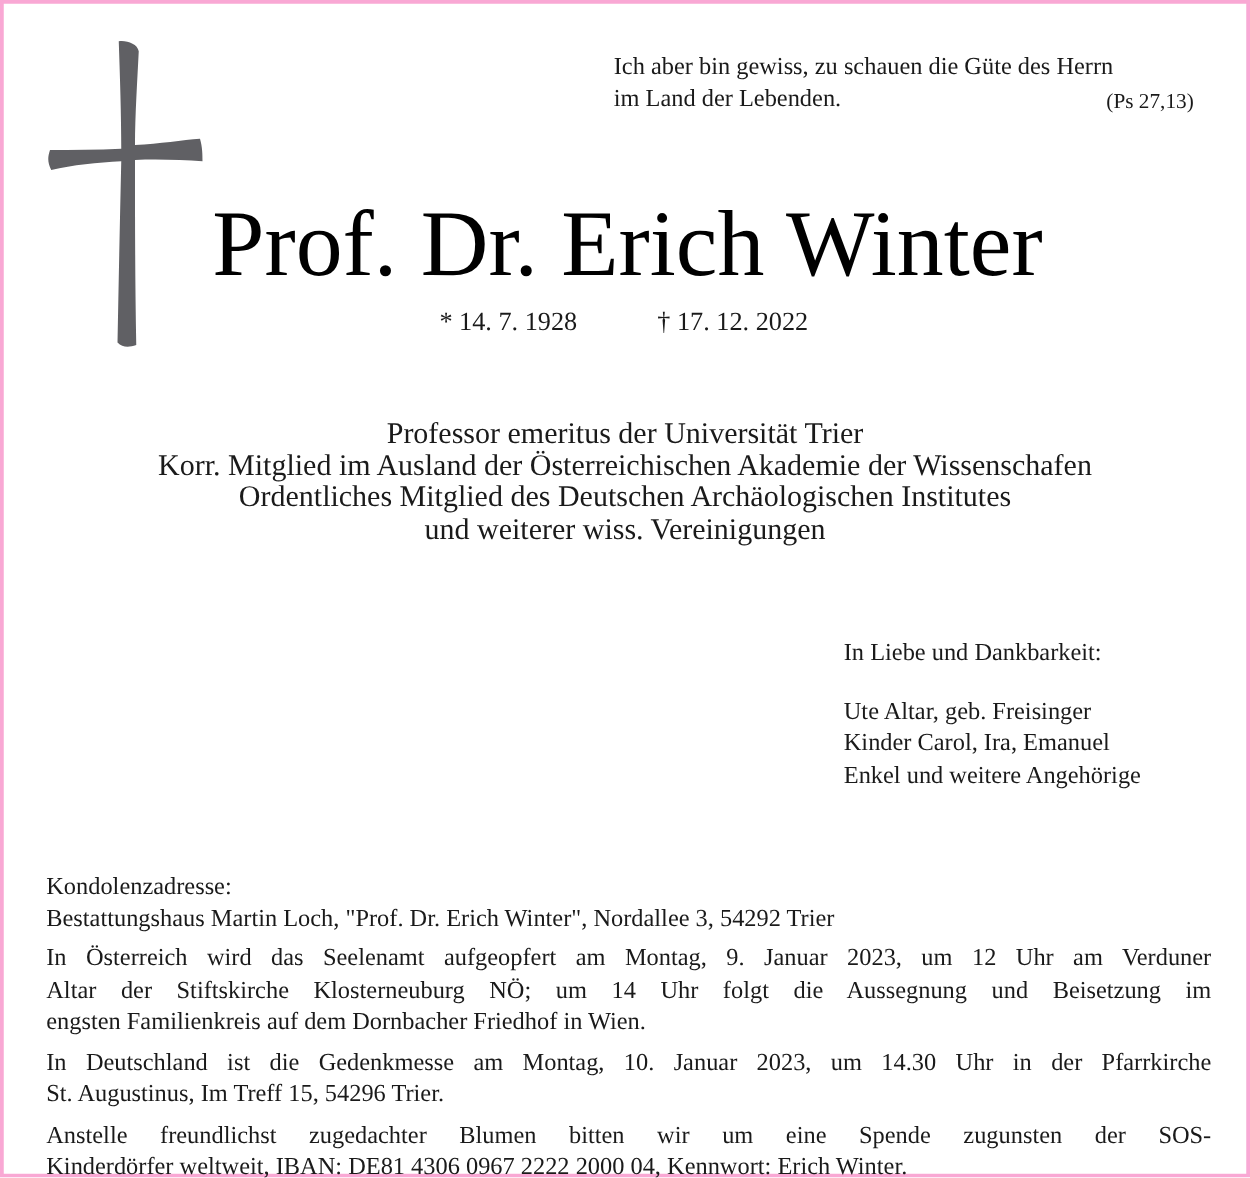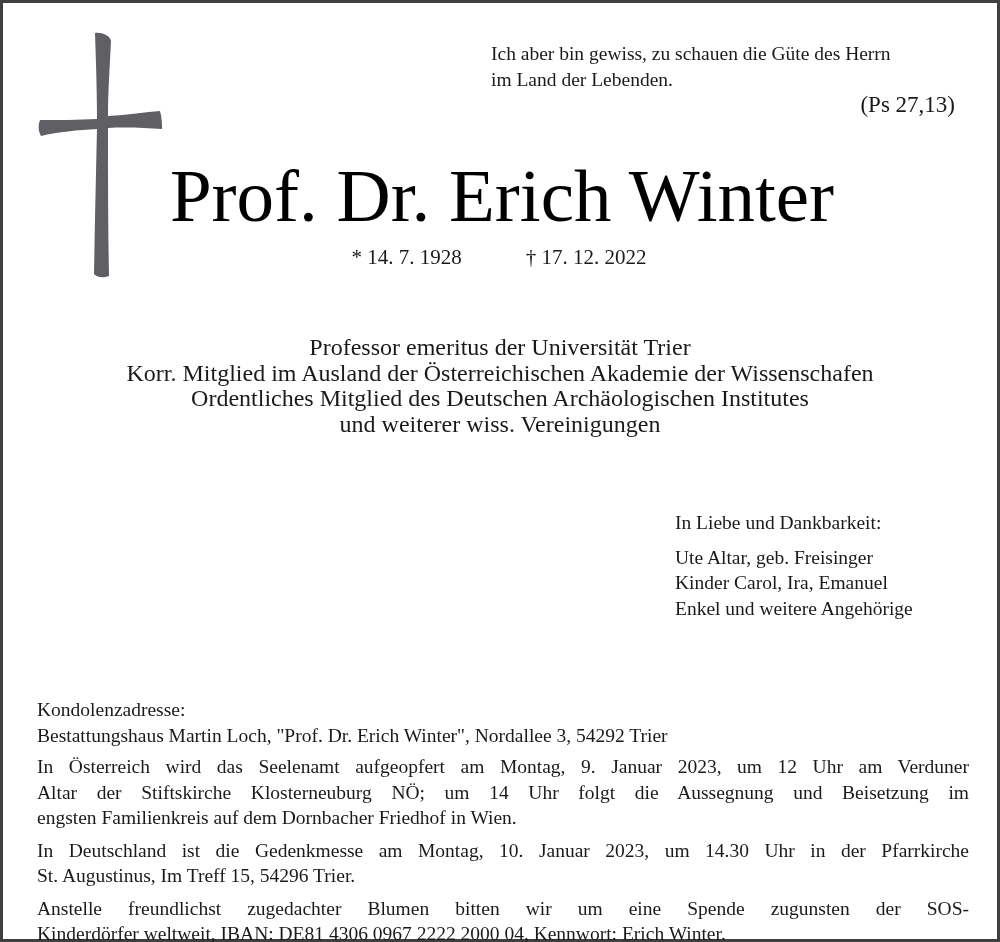--- a/index.html
+++ b/index.html
@@ -10,21 +10,21 @@
     body {
       width: 1000px;
       height: 942px;
       overflow: hidden;
     }
     .notice {
       position: relative;
       box-sizing: border-box;
       width: 1000px;
       height: 942px;
-      border: 3px solid #404040;
+      border: 3px solid #f9a8d4;
       background: #ffffff;
       font-family: "Liberation Serif", "DejaVu Serif", serif;
       color: #1a1a1a;
     }
     .cross {
       position: absolute;
       left: 35px;
       top: 29px;
       width: 125px;
       height: 246px;
@@ -33,22 +33,22 @@
       position: absolute;
       left: 488px;
       top: 38px;
       width: 470px;
       font-size: 19.5px;
       line-height: 26px;
     }
     .verse-ref {
       position: absolute;
       right: 42px;
-      top: 90px;
-      font-size: 23px;
+      top: 66px;
+      font-size: 17px;
       line-height: 24px;
       margin-left: 24px;
     }
     .name {
       position: absolute;
       left: 0;
       right: 0;
       top: 150px;
       text-align: center;
       font-size: 75px;
@@ -87,21 +87,21 @@
       line-height: 25.5px;
     }
     .titles div { white-space: nowrap; }
     .family {
       position: absolute;
       left: 672px;
       top: 507px;
       font-size: 19.5px;
       line-height: 25.5px;
     }
-    .family .heading { margin-bottom: 9px; }
+    .family .heading { margin-bottom: 21px; }
     .bottom {
       position: absolute;
       left: 34px;
       top: 646px;
       width: 932px;
       font-size: 19.5px;
       line-height: 25.5px;
       margin-top: 48px;
     }
     .para {

